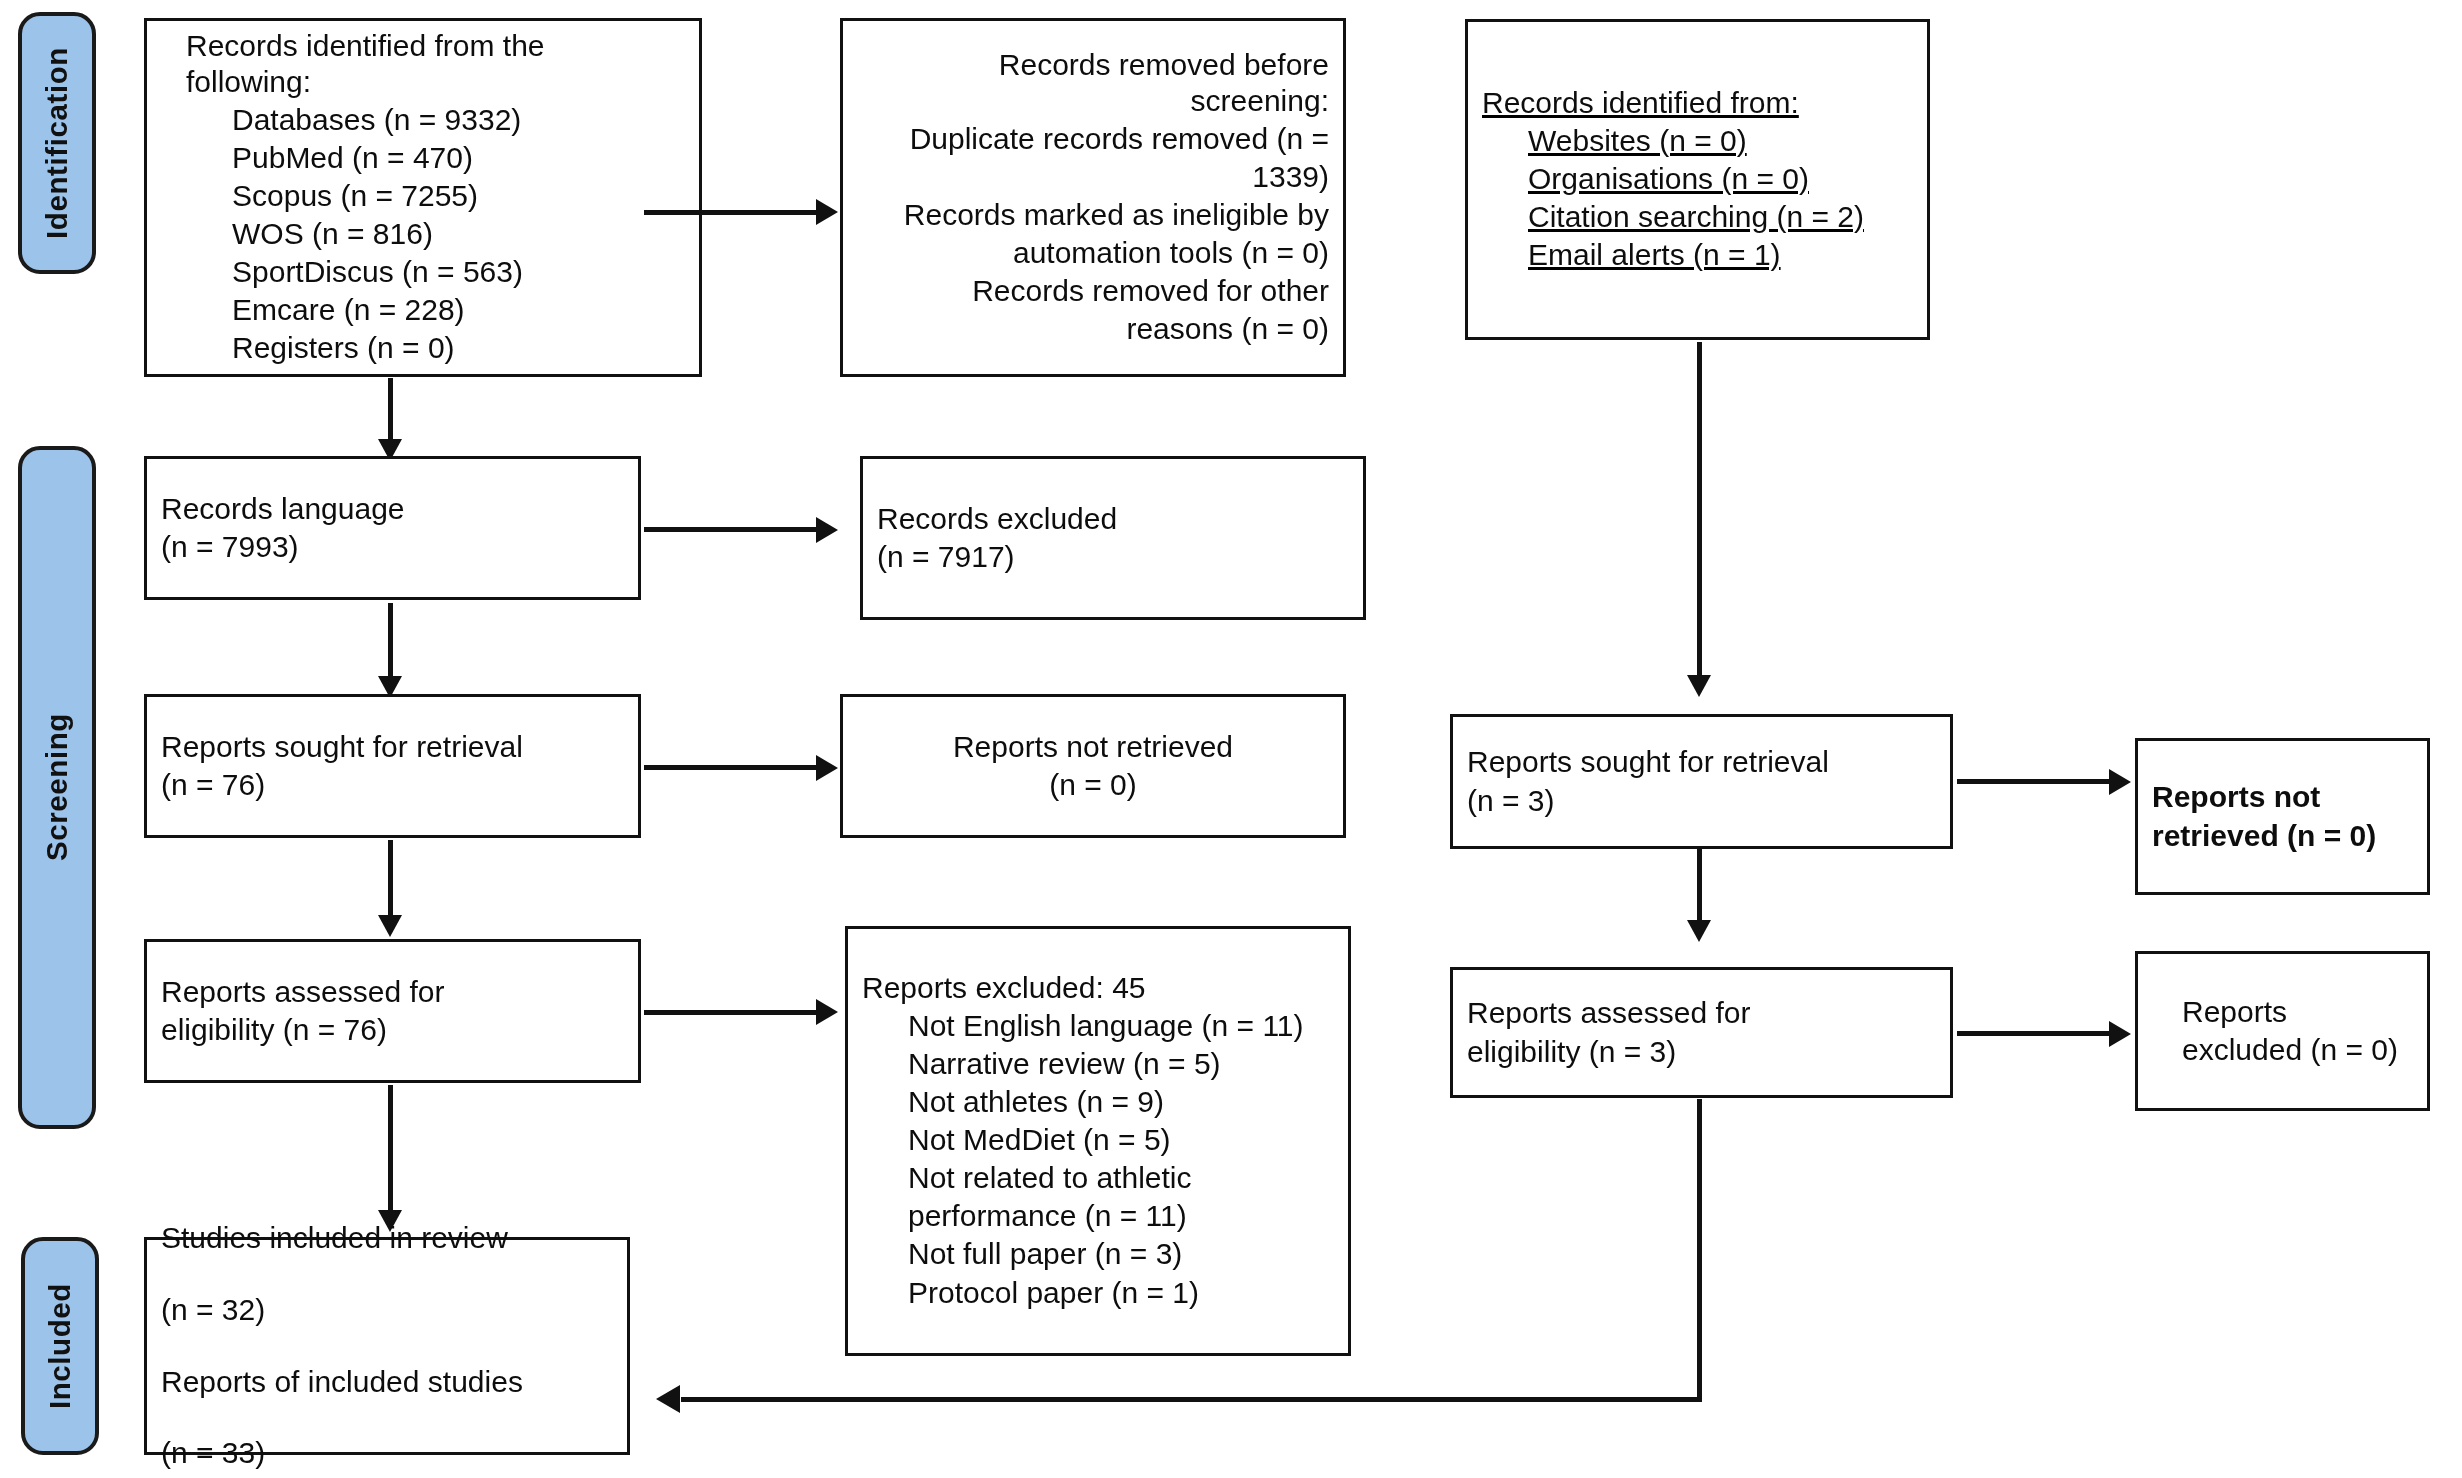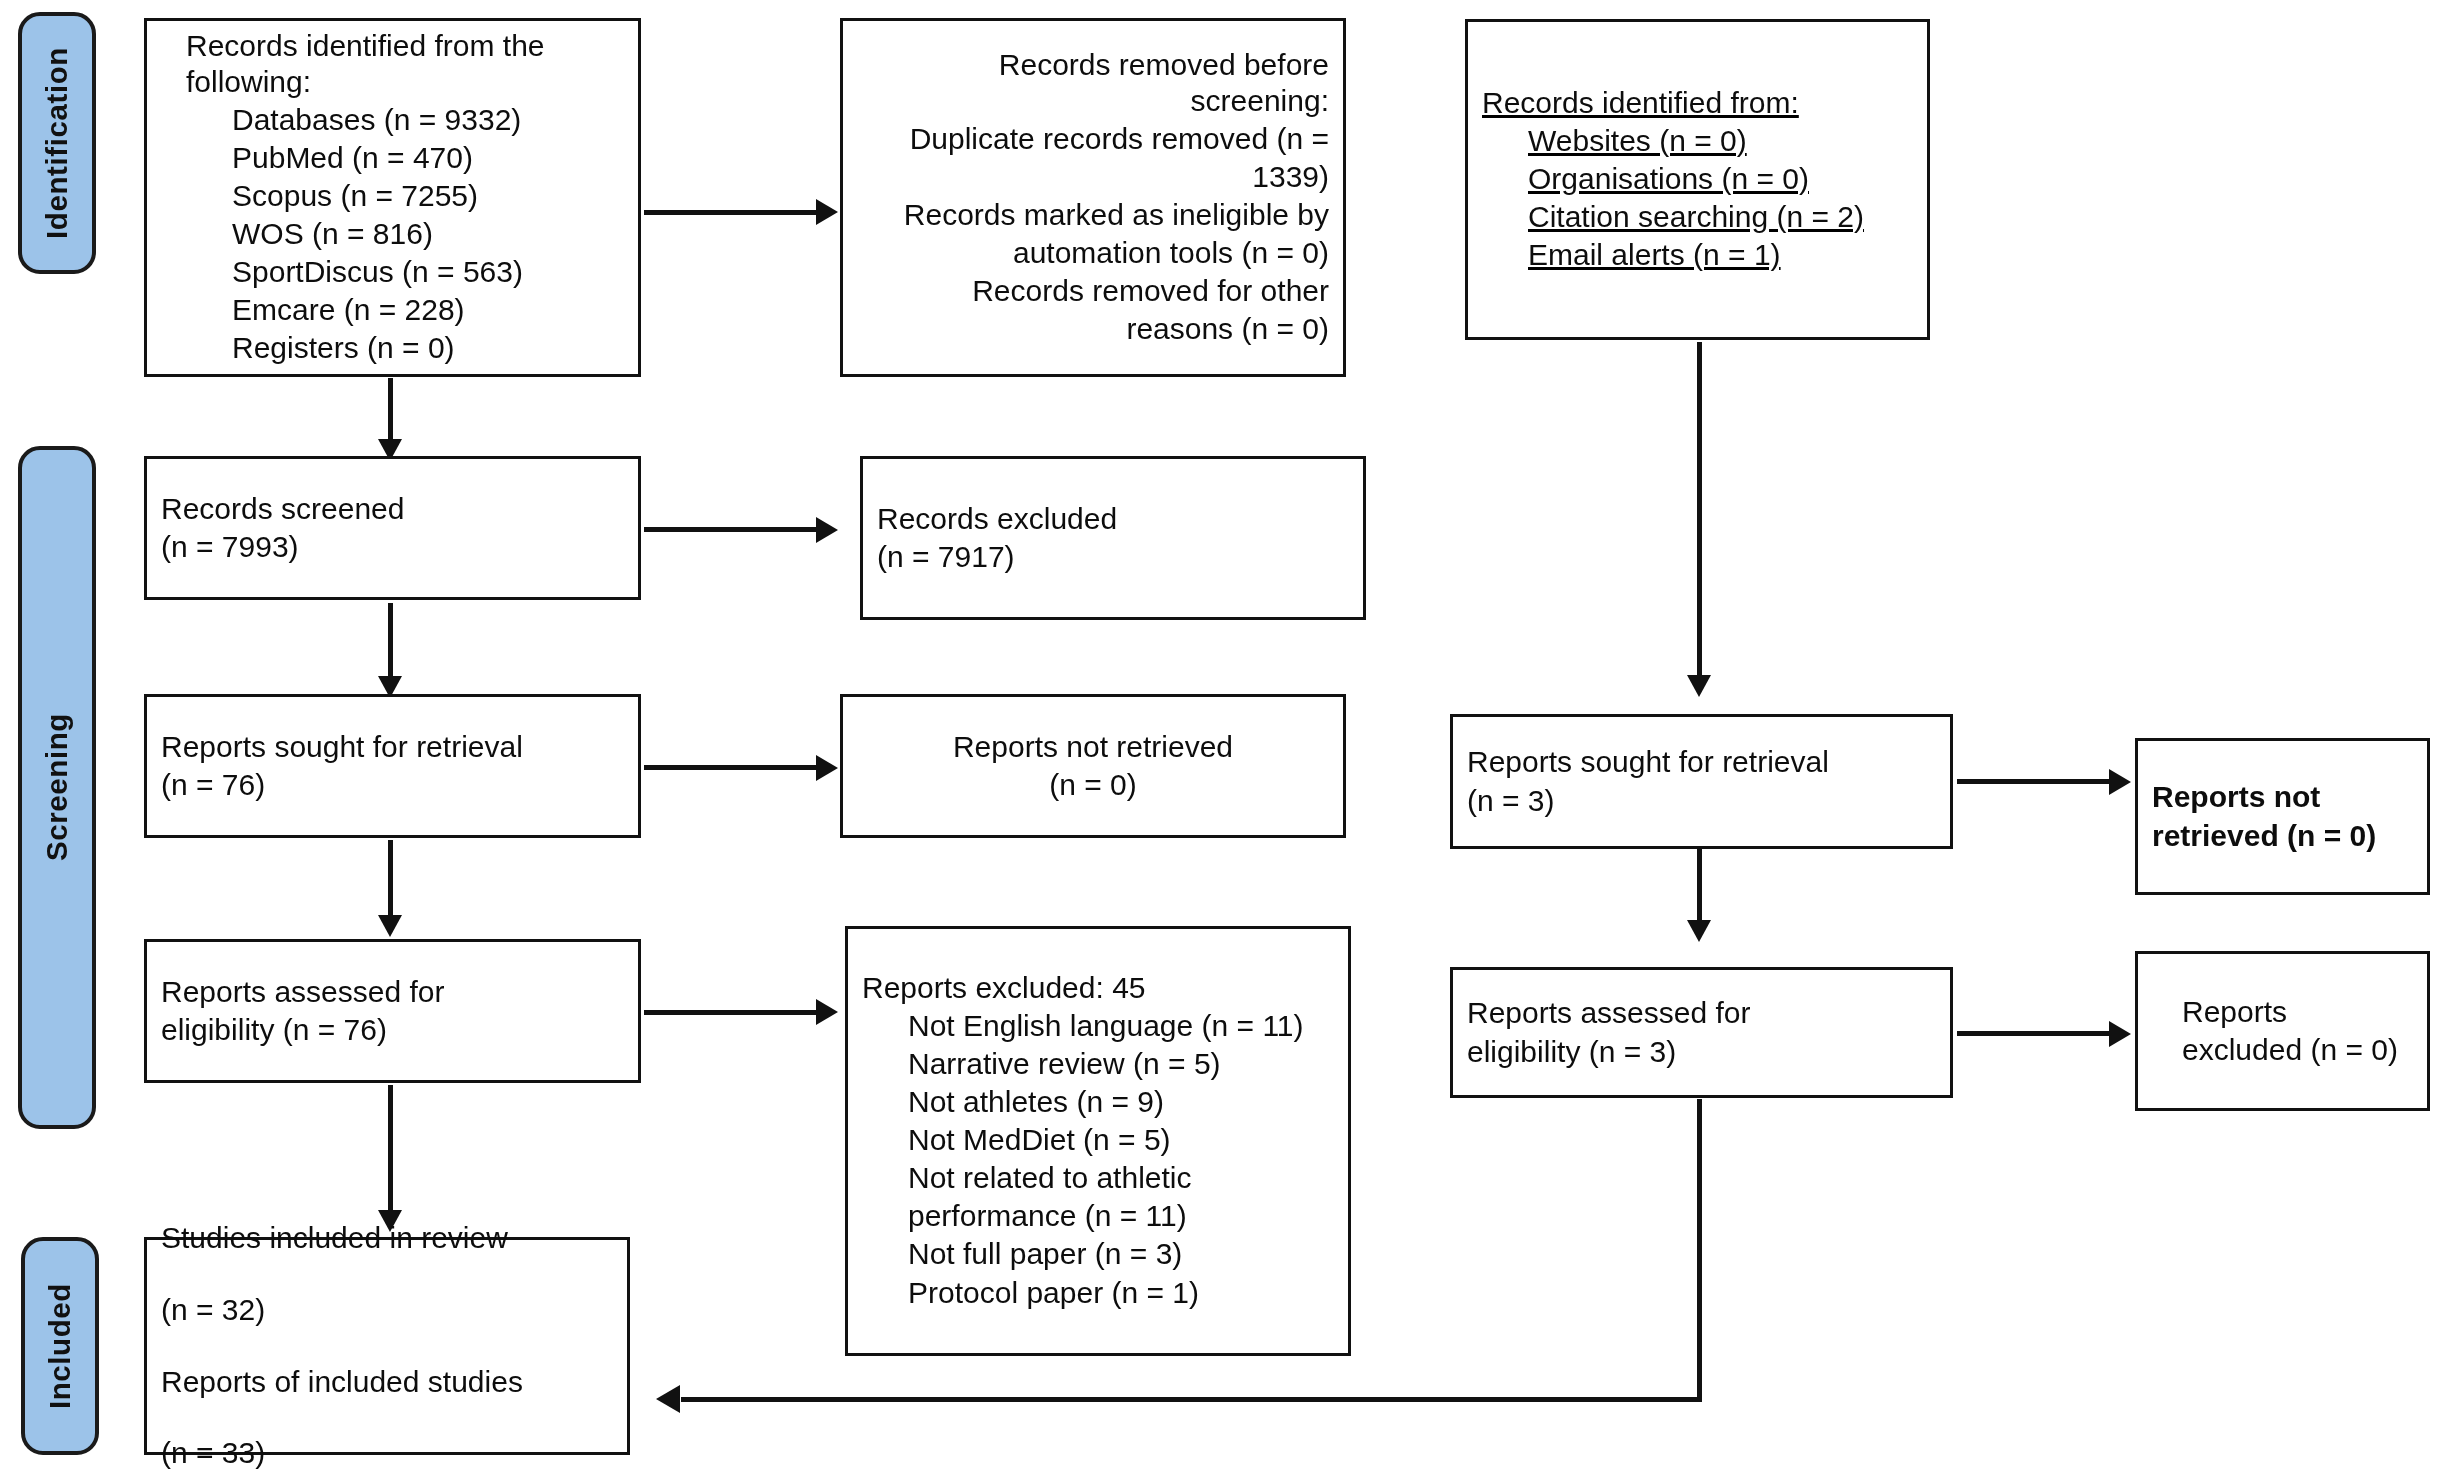--- a/index.html
+++ b/index.html
@@ -87,21 +87,21 @@
   </div>
 
   <div class="phase-bar" style="left:18px;top:446px;width:78px;height:683px;">
     <span class="phase-label">Screening</span>
   </div>
 
   <div class="phase-bar" style="left:20.5px;top:1237px;width:78px;height:218px;">
     <span class="phase-label">Included</span>
   </div>
 
-  <div class="pbox tight" style="left:144px;top:18px;width:497px;height:359px;padding-left:39px;">
+  <div class="pbox tight" style="left:144px;top:18px;width:558px;height:359px;padding-left:39px;">
     <div class="ln">Records identified from the</div>
     <div class="ln">following:</div>
     <div class="sub">Databases (n = 9332)</div>
     <div class="sub">PubMed (n = 470)</div>
     <div class="sub">Scopus (n = 7255)</div>
     <div class="sub">WOS (n = 816)</div>
     <div class="sub">SportDiscus (n = 563)</div>
     <div class="sub">Emcare (n = 228)</div>
     <div class="sub">Registers (n = 0)</div>
   </div>
@@ -124,21 +124,21 @@
     <div class="sub">Email alerts (n = 1)</div>
   </div>
 
   <div class="vline" style="left:388px;top:378px;height:64px;"></div>
   <div class="arrow-d" style="left:378px;top:439px;"></div>
 
   <div class="vline" style="left:1697px;top:342px;height:337px;"></div>
   <div class="arrow-d" style="left:1687px;top:675px;"></div>
 
   <div class="pbox" style="left:144px;top:456px;width:497px;height:144px;">
-    <div class="ln">Records screened</div>
+    <div class="ln">Records language</div>
     <div class="ln">(n = 7993)</div>
   </div>
 
   <div class="hline" style="left:644px;top:527px;width:173px;"></div>
   <div class="arrow-r" style="left:816px;top:517px;"></div>
 
   <div class="pbox" style="left:860px;top:456px;width:506px;height:164px;">
     <div class="ln">Records excluded</div>
     <div class="ln">(n = 7917)</div>
   </div>

